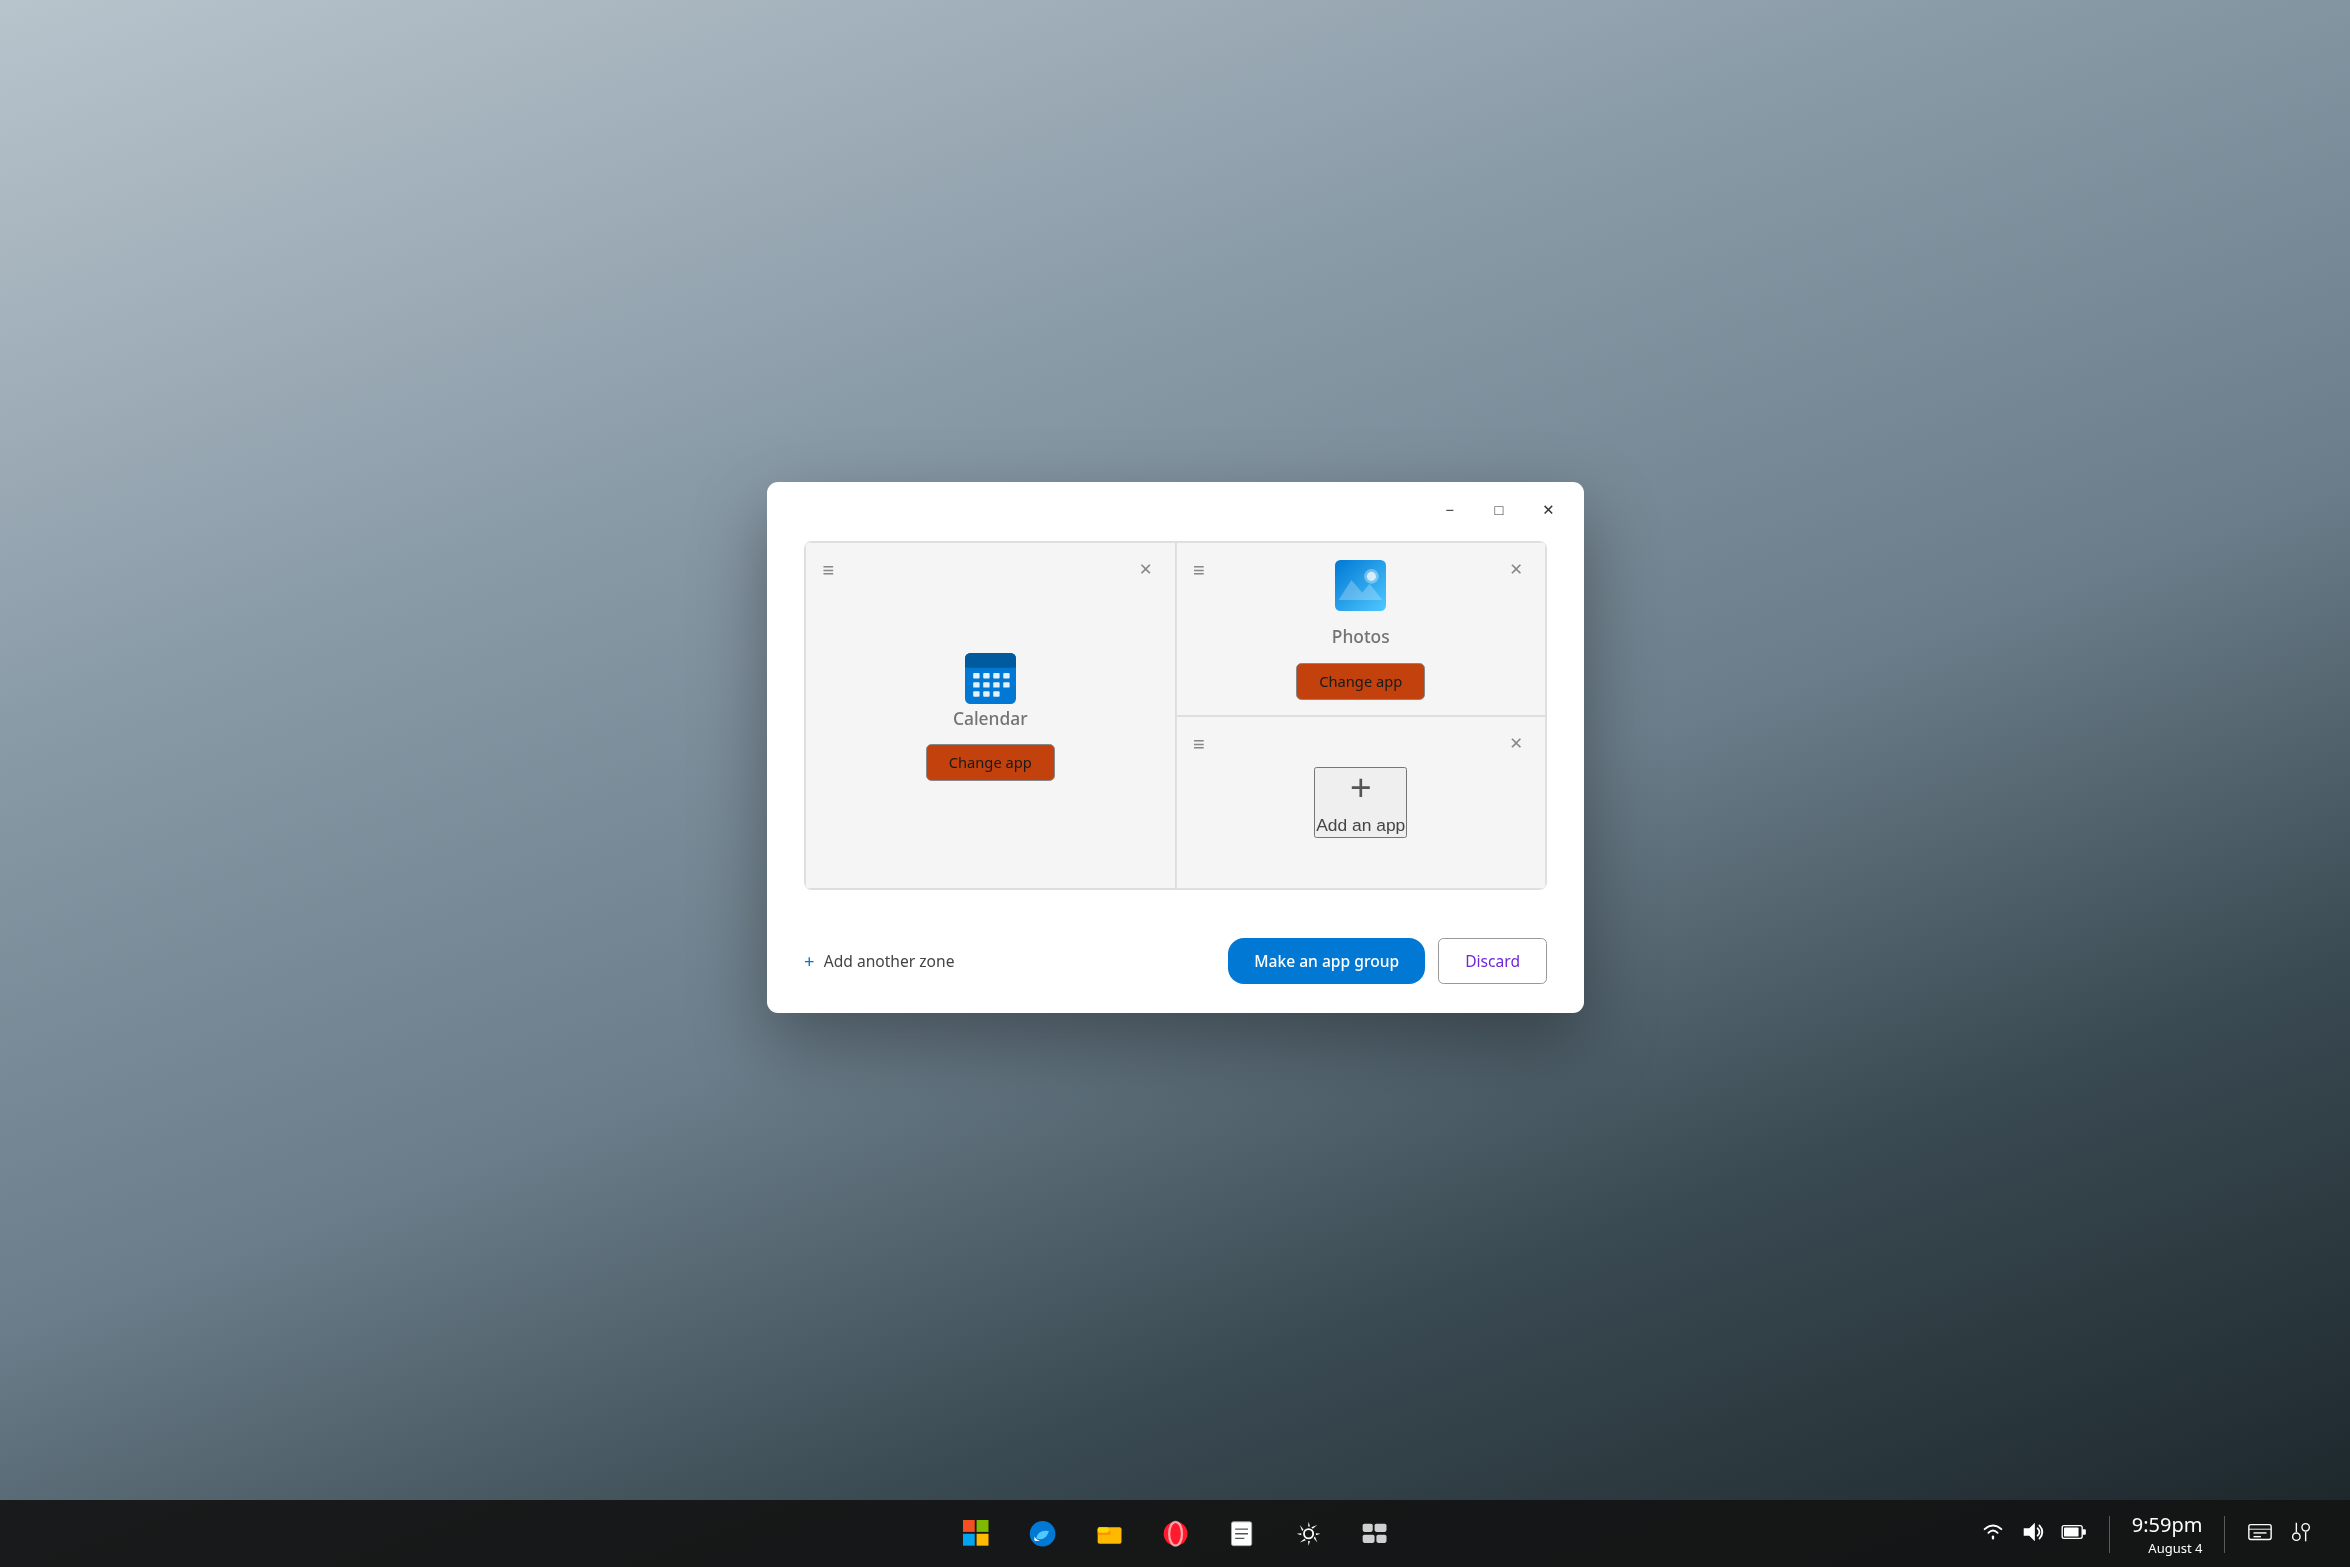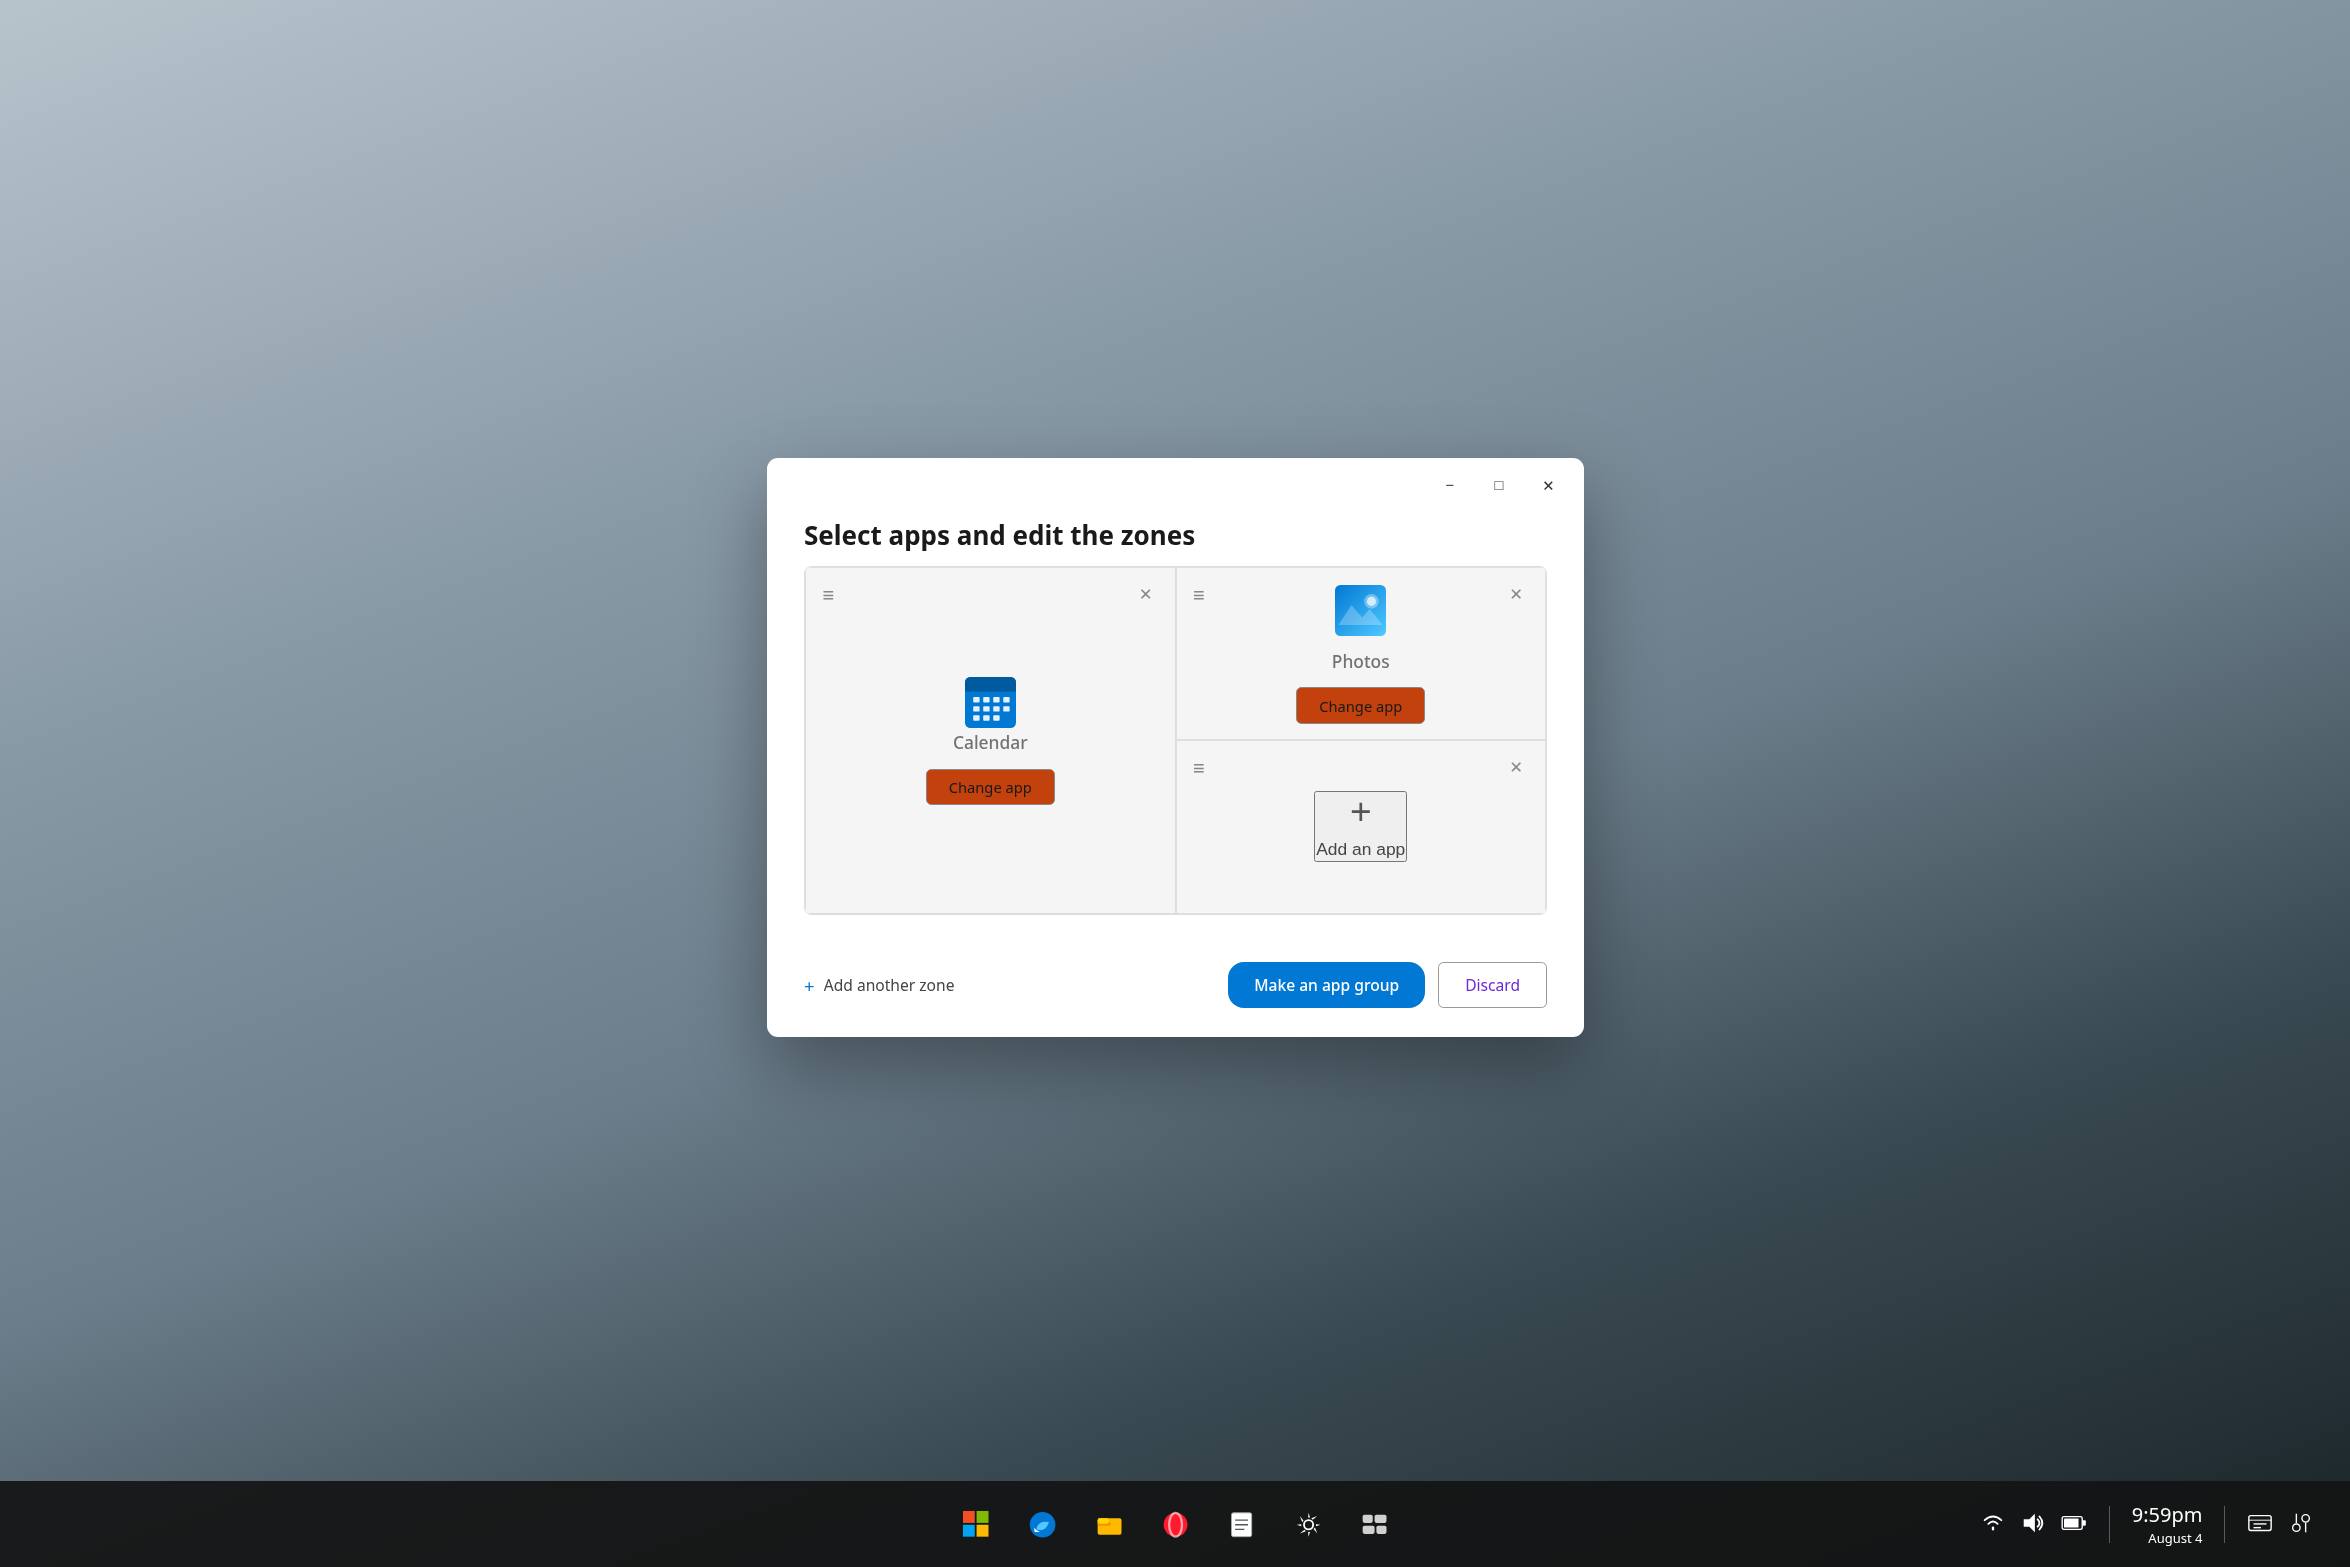--- a/index.html
+++ b/index.html
@@ -12,21 +12,21 @@
       overflow: hidden;
       position: relative;
     }
 
     
     .taskbar {
       position: absolute;
       bottom: 0;
       left: 0;
       right: 0;
-      height: 87px;
+      height: 68px;
       background: rgba(20, 20, 20, 0.92);
       display: flex;
       align-items: center;
       justify-content: space-between;
       padding: 0 37px;
       z-index: 100;
     }
 
     .taskbar-center {
       display: flex;
@@ -308,21 +308,20 @@
 <div class="dialog-overlay">
   <div class="dialog">
 
     <div class="dialog-titlebar">
       <button class="titlebar-btn">−</button>
       <button class="titlebar-btn">□</button>
       <button class="titlebar-btn close">✕</button>
     </div>
 
     <div class="dialog-content">
-      <h1 class="dialog-title">Select apps and edit the zones</h1>
 
       <div class="zones-grid">
 
         <div class="zone-cell zone-cell-top-left" style="grid-row:1/3; border-right:0.9px solid #ddd;">
           <div class="zone-controls">
             <span class="zone-drag-handle">≡</span>
             <button class="zone-close-btn">✕</button>
           </div>
 
           <div class="calendar-icon-wrapper">

